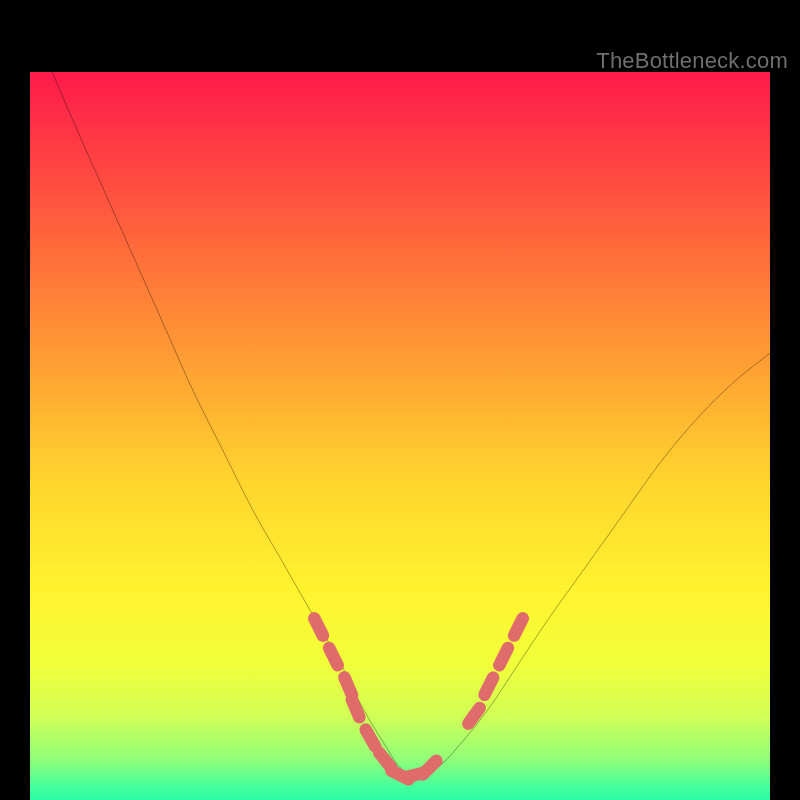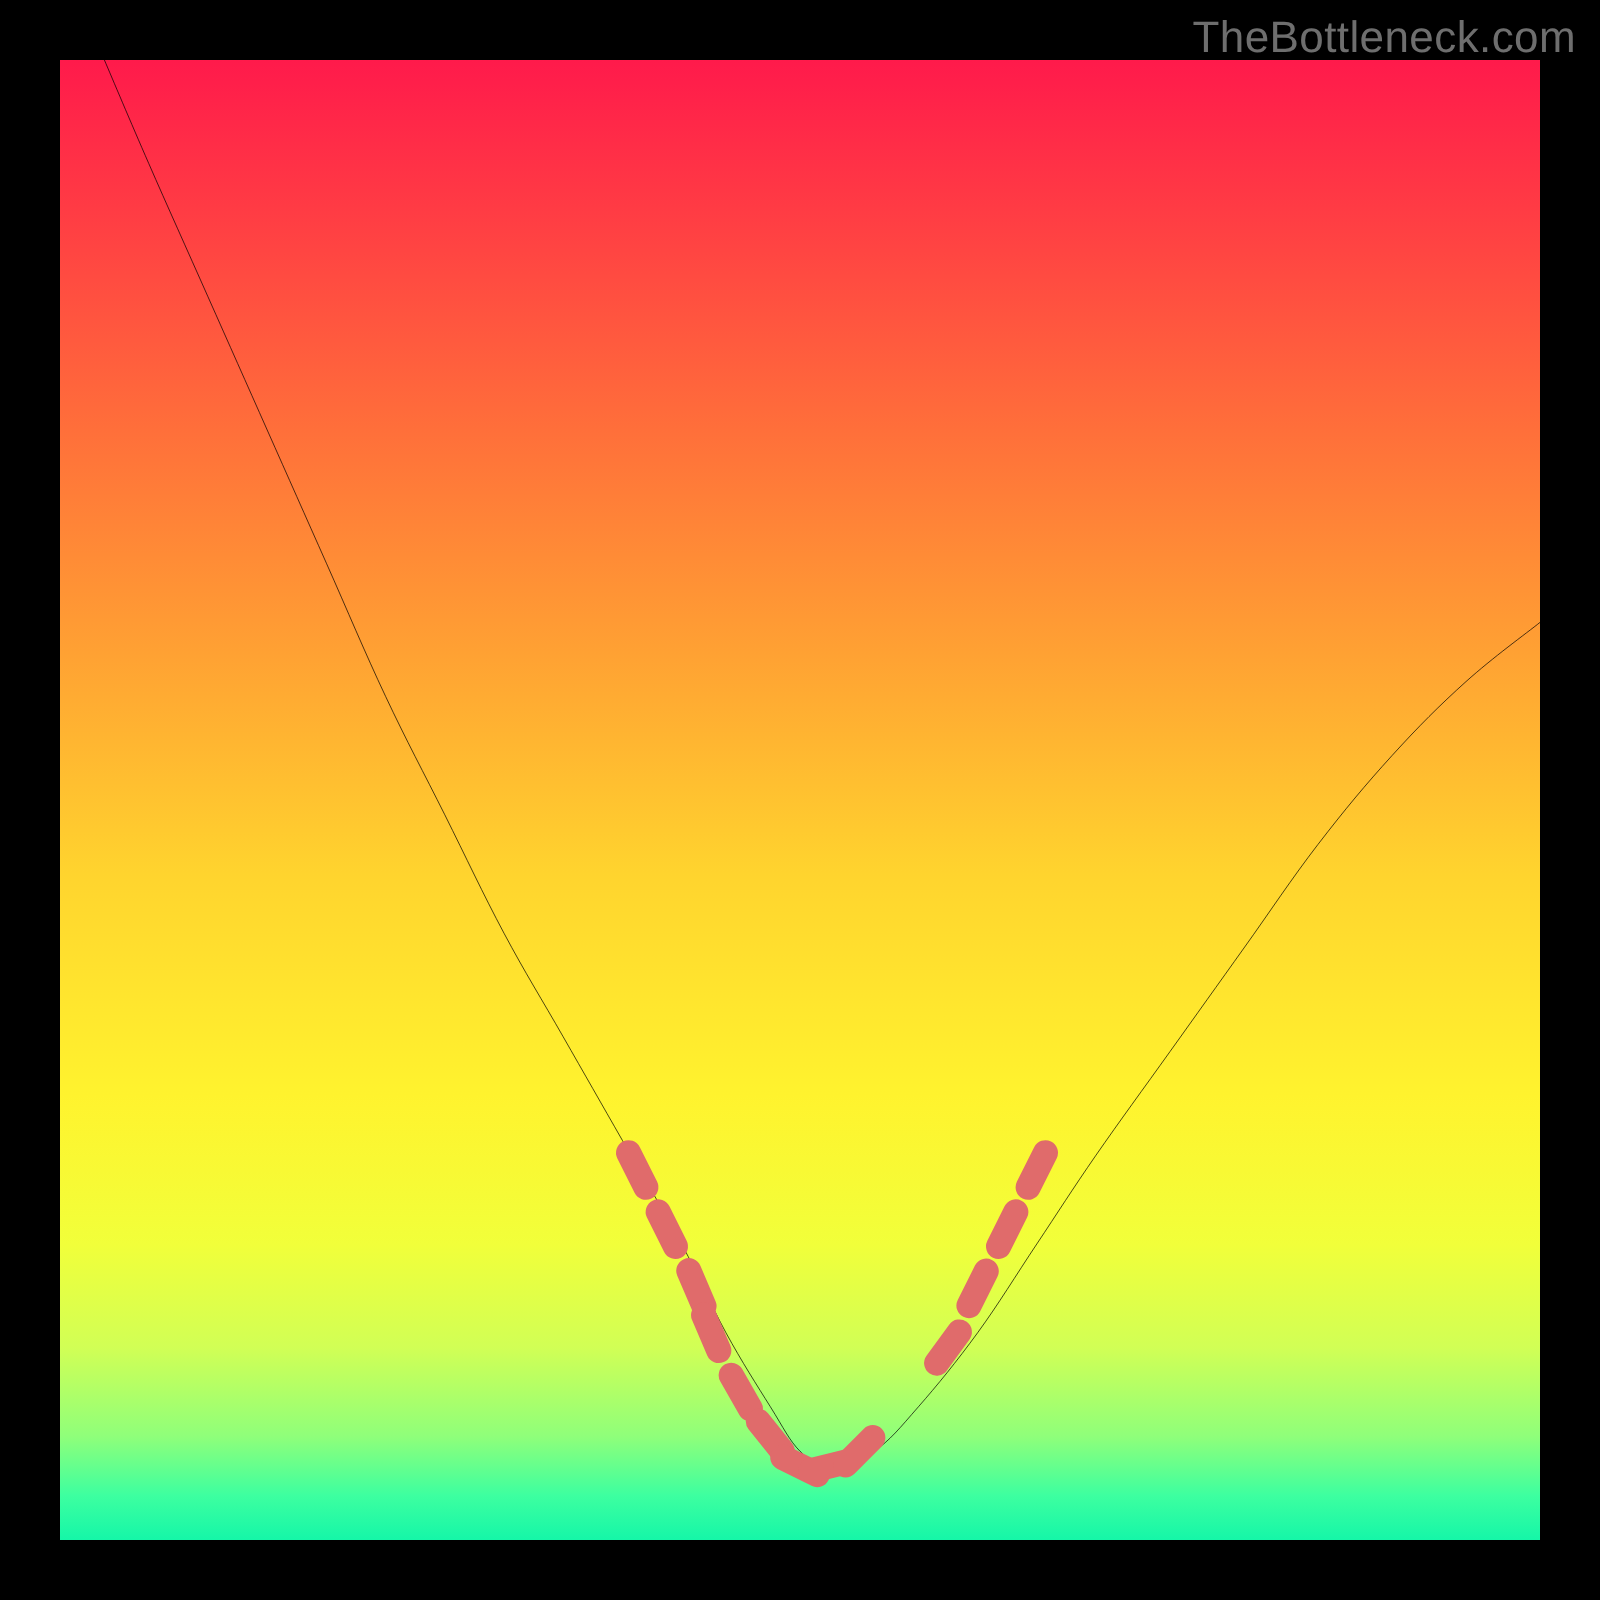--- a/index.html
+++ b/index.html
@@ -9,20 +9,21 @@
     height: 800px;
     overflow: hidden;
     background: #000;
     font-family: Arial, Helvetica, sans-serif;
   }
   .frame {
     position: relative;
     width: 800px;
     height: 680px;
     background: #000;
+    margin-top: 42px;
   }
   .plot {
     position: absolute;
     left: 30px;
     top: 30px;
     width: 740px;
     height: 740px;
     overflow: hidden;
   }
   .gradient {

